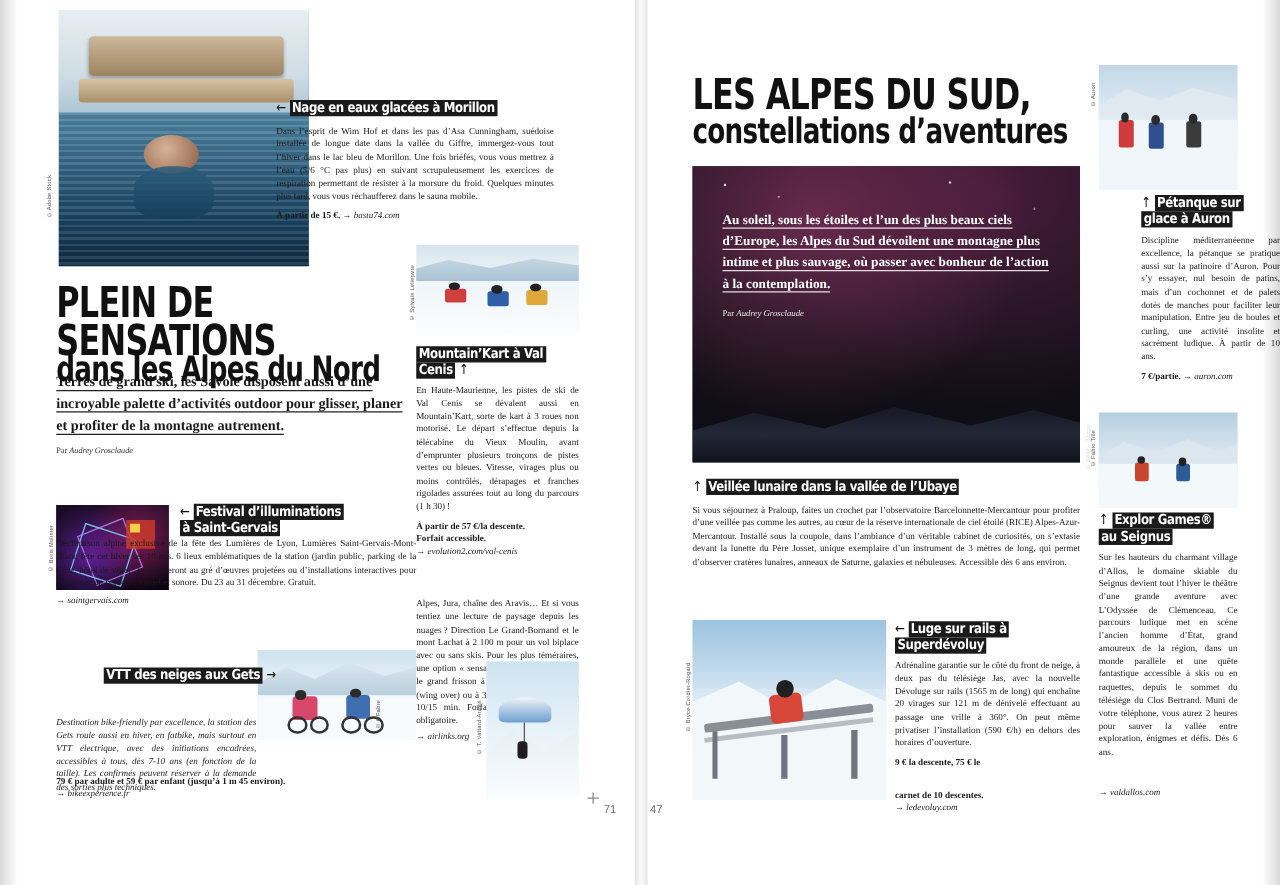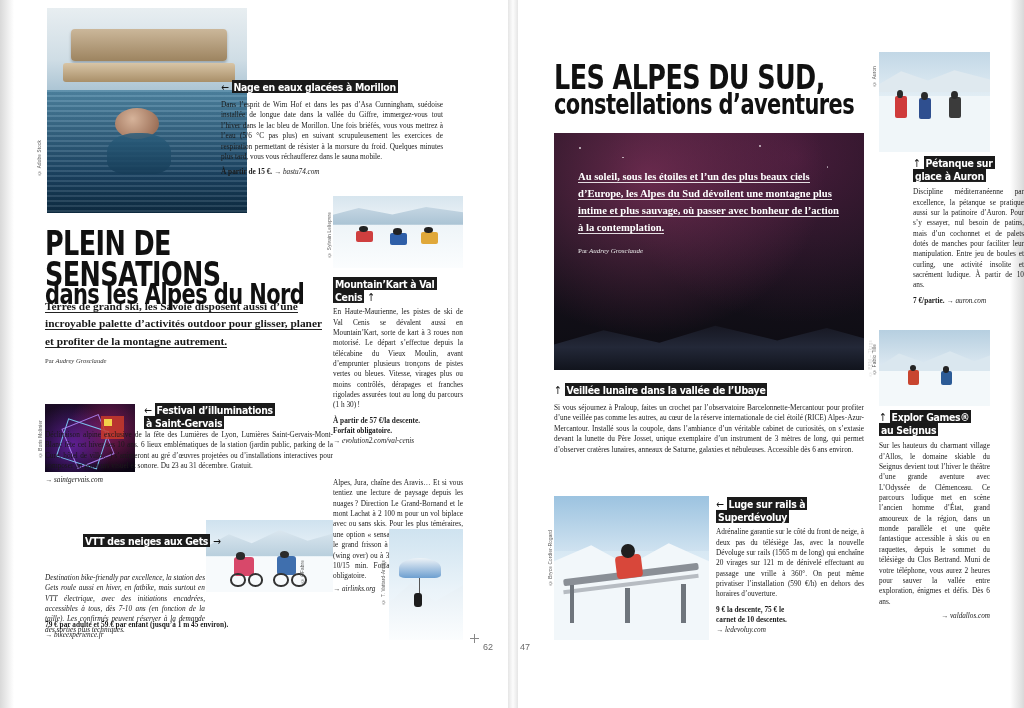--- a/index.html
+++ b/index.html
@@ -279,41 +279,41 @@
   </div>
   <div class="credit" style="left:327px;top:212px;">© Sylvain Leliepvre</div>
 
   <div style="position:absolute;left:333px;top:277px;width:130px;">
     <p class="kicker">
       <span class="hl">Mountain’Kart à Val Cenis</span>
       <span class="arrow">↑</span>
     </p>
     <p class="body-txt" style="margin-top:8px;">En Haute-Maurienne, les pistes de ski de Val Cenis se dévalent aussi en Mountain’Kart, sorte de kart à 3 roues non motorisé. Le départ s’effectue depuis la télécabine du Vieux Moulin, avant d’emprunter plusieurs tronçons de pistes vertes ou bleues. Vitesse, virages plus ou moins contrôlés, dérapages et franches rigolades assurées tout au long du parcours (1 h 30) !</p>
     <p class="price">À partir de 57 €/la descente.</p>
-    <p class="price" style="margin-top:0;">Forfait obligatoire.</p>
+    <p class="price" style="margin-top:0;">Forfait accessible.</p>
     <p class="url">→ evolution2.com/val-cenis</p>
   </div>
 
   <div style="position:absolute;left:333px;top:478px;width:130px;">
     <p class="body-txt">Alpes, Jura, chaîne des Aravis… Et si vous tentiez une lecture de paysage depuis les nuages ? Direction Le Grand-Bornand et le mont Lachat à 2 100 m pour un vol biplace avec ou sans skis. Pour les plus téméraires, une option « sensation » permet de s’offrir le grand frisson à coups de virages serrés (wing over) ou à 360°. À partir de 90 € les 10/15 min. Forfait remontée mécanique obligatoire.</p>
     <p class="url" style="margin-top:3px;">→ airlinks.org</p>
   </div>
 
   <div class="ph" style="left:389px;top:529px;width:74px;height:111px;
               background:linear-gradient(180deg,#cfe3f0,#eaf3f9 55%,#f8fbfd);">
     <div style="position:absolute;left:0;top:44%;width:100%;height:56%;
          background:linear-gradient(180deg,#e4eef5,#fbfdfe);clip-path:polygon(0 40%,30% 8%,62% 38%,100% 12%,100% 100%,0 100%);"></div>
     <div style="position:absolute;left:14%;top:26%;width:56%;height:18%;
          border-radius:60% 60% 18% 18%;background:linear-gradient(180deg,#eef3f7,#6d9fd0);"></div>
     <div style="position:absolute;left:40%;top:44%;width:2%;height:16%;background:#555;"></div>
     <div style="position:absolute;left:34%;top:58%;width:11%;height:12%;background:#1d1d1d;border-radius:3px;"></div>
   </div>
   <div class="credit" style="left:381px;top:560px;">© T. Vattard-Aravis</div>
 
-  <div class="folio" style="left:483px;top:642px;">62</div>
+  <div class="folio" style="left:483px;top:642px;">71</div>
 
   <div style="position:absolute;left:554px;top:62px;width:310px;">
     <h1 class="headline">
       <span class="l1">LES ALPES DU SUD,</span>
       <span class="l2">constellations d’aventures</span>
     </h1>
   </div>
 
   <div class="leadbox" style="left:554px;top:133px;width:310px;height:237px;background:#120d16;">
     <div style="position:absolute;inset:0;background:
@@ -362,21 +362,21 @@
   </div>
   <div class="credit" style="left:548px;top:530px;">© Bryce Cordier-Rogard</div>
 
   <div style="position:absolute;left:716px;top:497px;width:148px;">
     <p class="kicker">
       <span class="arrow">←</span>
       <span class="hl">Luge sur rails à </span><span class="hl">Superdévoluy</span>
     </p>
     <p class="body-txt" style="margin-top:8px;">Adrénaline garantie sur le côté du front de neige, à deux pas du télésiège Jas, avec la nouvelle Dévoluge sur rails (1565 m de long) qui enchaîne 20 virages sur 121 m de dénivelé effectuant au passage une vrille à 360°. On peut même privatiser l’installation (590 €/h) en dehors des horaires d’ouverture.</p>
     <p class="price">9 € la descente, 75 € le</p>
-    <p class="price" style="margin-top:0;">carnet de 10 descentes.</p>
+    <p class="price" style="margin-top:16px;">carnet de 10 descentes.</p>
     <p class="url">→ ledevoluy.com</p>
   </div>
 
   <div class="ph" style="left:879px;top:52px;width:111px;height:100px;
               background:linear-gradient(180deg,#d5e4ee,#eef4f8);">
     <div style="position:absolute;left:0;top:0;width:100%;height:46%;
          background:linear-gradient(180deg,#c2d7e6,#e3eef5);"></div>
     <div style="position:absolute;left:0;top:14%;width:100%;height:26%;background:#dfe9ef;
          clip-path:polygon(0 70%,20% 20%,44% 56%,68% 16%,100% 52%,100% 100%,0 100%);"></div>
     <div style="position:absolute;left:0;top:44%;width:100%;height:56%;background:#f0f6f9;"></div>
@@ -416,18 +416,18 @@
   </div>
   <div class="credit" style="left:872px;top:344px;">© Fabio Tille</div>
 
   <div style="position:absolute;left:879px;top:410px;width:111px;">
     <p class="kicker">
       <span class="arrow">↑</span>
       <span class="hl">Explor Games®</span><br>
       <span class="hl">au Seignus</span>
     </p>
     <p class="body-txt" style="margin-top:9px;">Sur les hauteurs du charmant village d’Allos, le domaine skiable du Seignus devient tout l’hiver le théâtre d’une grande aventure avec L’Odyssée de Clémenceau. Ce parcours ludique met en scène l’ancien homme d’État, grand amoureux de la région, dans un monde parallèle et une quête fantastique accessible à skis ou en raquettes, depuis le sommet du télésiège du Clos Bertrand. Muni de votre téléphone, vous aurez 2 heures pour sauver la vallée entre exploration, énigmes et défis. Dès 6 ans.</p>
-    <p class="url" style="margin-top:5px;text-align:right;">→ valdallos.com</p>
+    <p class="url" style="margin-top:23px;">→ valdallos.com</p>
   </div>
 
   <div class="folio" style="left:520px;top:642px;">47</div>
 
 </div>
 
 </body></html>

